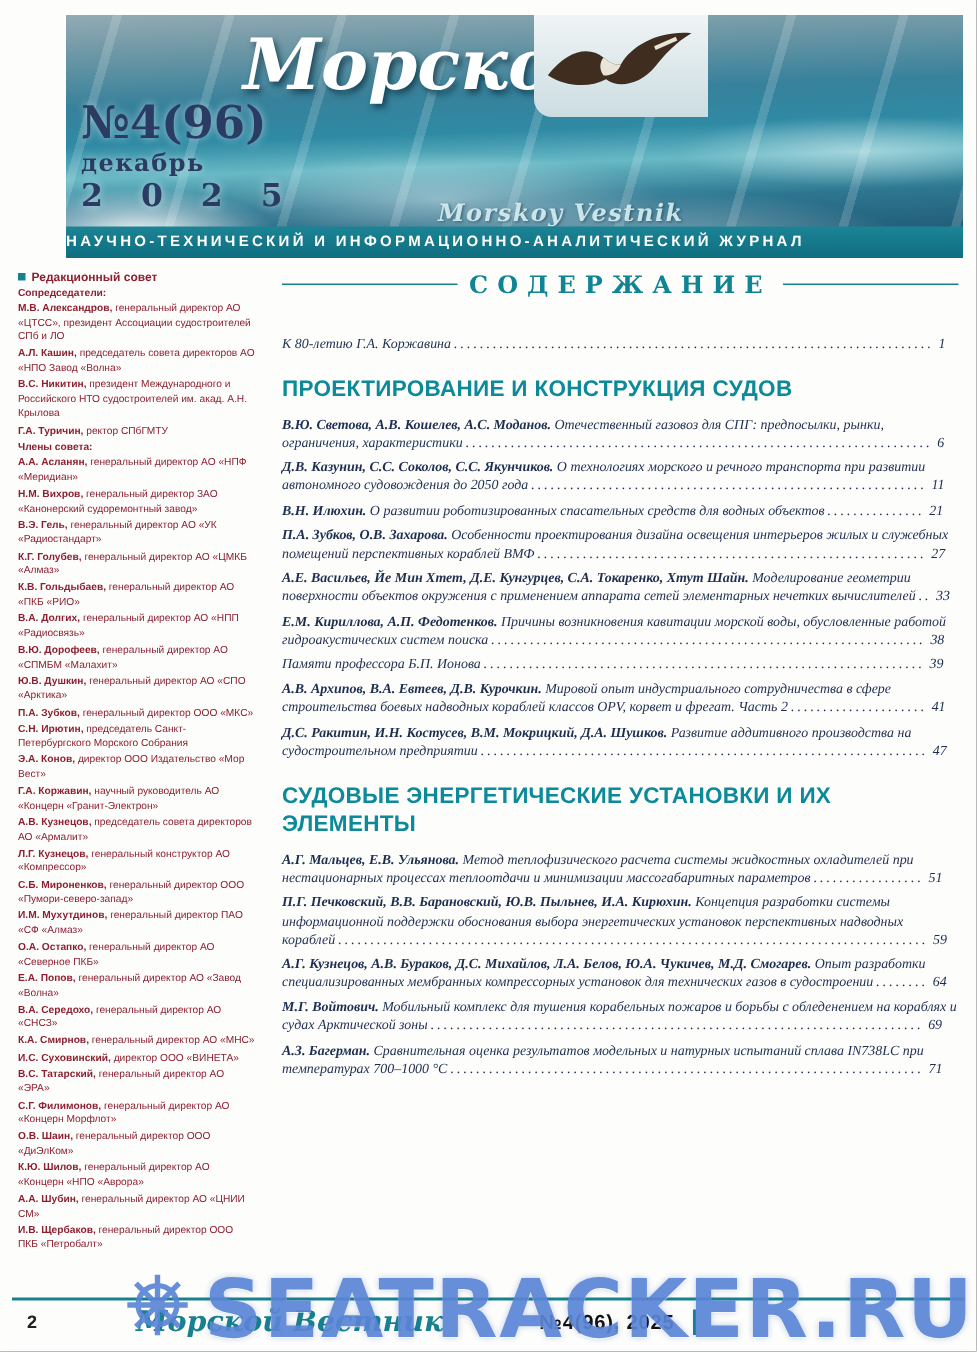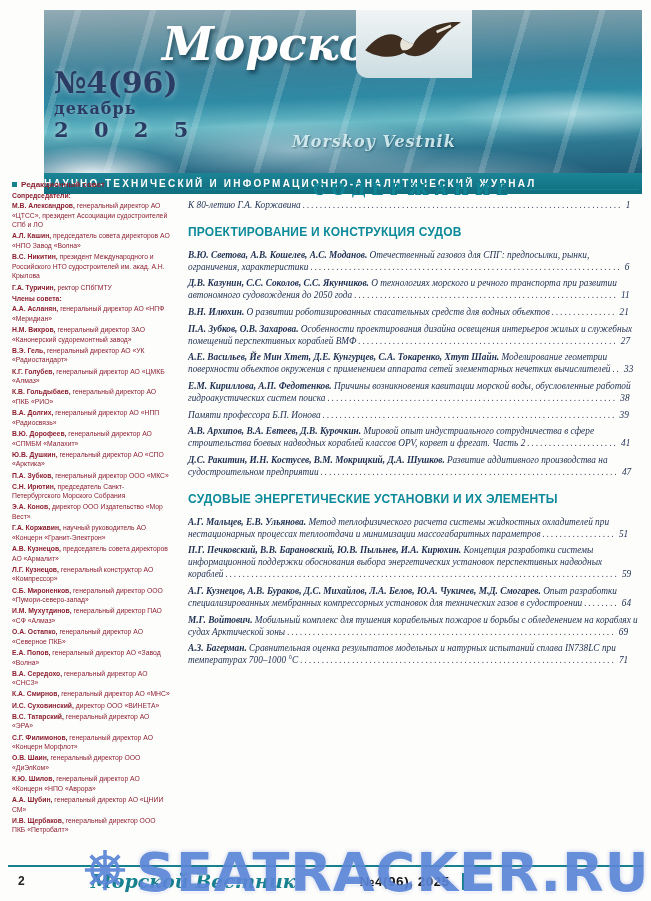--- a/index.html
+++ b/index.html
@@ -1,21 +1,21 @@
 <!DOCTYPE html>
 <html><head>
 <meta charset="utf-8">
 <title>Морской Вестник №4(96) 2025 — содержание</title>
 <style>
   html,body{margin:0;padding:0;background:#9aa0a6;}
   .page{position:relative;width:651px;height:901px;margin:0 auto;background:#fdfdfc;overflow:hidden;
         font-family:"Liberation Sans",sans-serif;box-shadow:0 0 8px rgba(0,0,0,.4);}
 
   
-  .header{position:absolute;left:44px;top:10px;right:9px;height:184px;}
+  .header{position:absolute;left:44px;top:10px;right:9px;height:162px;}
   .sea{position:absolute;inset:0;overflow:hidden;background:
     radial-gradient(ellipse 130px 42px at 8% 90%, rgba(255,255,255,.95), rgba(255,255,255,0) 72%),
     radial-gradient(ellipse 210px 46px at 42% 76%, rgba(255,255,255,.45), rgba(255,255,255,0) 70%),
     radial-gradient(ellipse 170px 34px at 88% 56%, rgba(255,255,255,.40), rgba(255,255,255,0) 70%),
     radial-gradient(ellipse 240px 54px at 66% 96%, rgba(235,248,250,.50), rgba(255,255,255,0) 72%),
     repeating-linear-gradient(106deg, rgba(255,255,255,0) 0 30px, rgba(255,255,255,.16) 30px 36px, rgba(255,255,255,0) 36px 72px),
     linear-gradient(178deg,#93abb4 0%,#6f98a6 14%,#37819b 34%,#2f8aa4 48%,#68b9c5 60%,#2e7791 74%,#225f7a 88%,#1d5570 100%);}
   .issue{position:absolute;left:10px;top:56px;color:#2a3c63;font-family:"DejaVu Serif",serif;
          font-weight:bold;text-shadow:0 0 6px rgba(255,255,255,.55);line-height:1.12;}
   .issue-number{font-size:30px;}
@@ -37,29 +37,29 @@
   
   .body-cols{position:absolute;top:178px;left:8px;right:8px;bottom:36px;display:flex;overflow:hidden;}
   .sidebar{width:168px;flex:none;box-sizing:border-box;padding:2px 6px 0 4px;overflow:hidden;}
   .sb-title{color:#8c2030;font-weight:bold;font-size:8px;margin-bottom:3px;}
   .sb-title::before{content:"";display:inline-block;width:5px;height:5px;background:#17818f;margin-right:4px;}
   .sb-label{color:#8c2030;font-weight:bold;font-size:6.8px;margin:3px 0 2px;}
   .sb-entry{color:#8c2030;font-size:6.8px;line-height:1.42;margin-bottom:1.5px;}
   .sb-name{font-weight:bold;}
 
   .contents{flex:1;box-sizing:border-box;padding:0 4px 0 12px;overflow:hidden;}
-  .toc-header{display:flex;align-items:center;gap:8px;margin:2px 0 0;}
+  .toc-header{display:flex;align-items:center;gap:8px;margin:2px 0 25px;}
   .toc-header .rule{flex:1;height:1px;background:#17818f;}
   .toc-word{color:#0f8494;font-weight:bold;font-size:16px;letter-spacing:6px;font-family:"DejaVu Serif",serif;}
   .toc-entry{font-family:"Liberation Serif",serif;font-style:italic;font-size:9.3px;color:#1d2e50;
              line-height:1.3;margin-bottom:4.5px;}
   .toc-authors{font-weight:bold;}
   .toc-dots{letter-spacing:2px;margin-left:2px;}
   .toc-page{margin-left:3px;}
-  .section-heading{font-weight:bold;color:#0d8a99;font-size:12px;line-height:1.3;
+  .section-heading{font-weight:bold;color:#0d8a99;font-size:15px;line-height:1.3;
                    letter-spacing:.2px;margin:14px 0 8px;}
 
   
   .footer{position:absolute;left:8px;right:8px;bottom:6px;height:28px;border-top:2px solid #17818f;
           display:flex;align-items:center;}
   .footer-page{font-weight:bold;font-size:12px;color:#222;margin-left:10px;}
   .footer-logo{margin-left:66px;font:bold italic 19px "DejaVu Serif",serif;color:#17818f;white-space:nowrap;}
   .footer-issue{margin-left:64px;font-weight:bold;font-size:13.5px;color:#111;letter-spacing:.5px;}
   .footer-divider{width:2px;height:17px;background:#17818f;margin-left:12px;}
 

